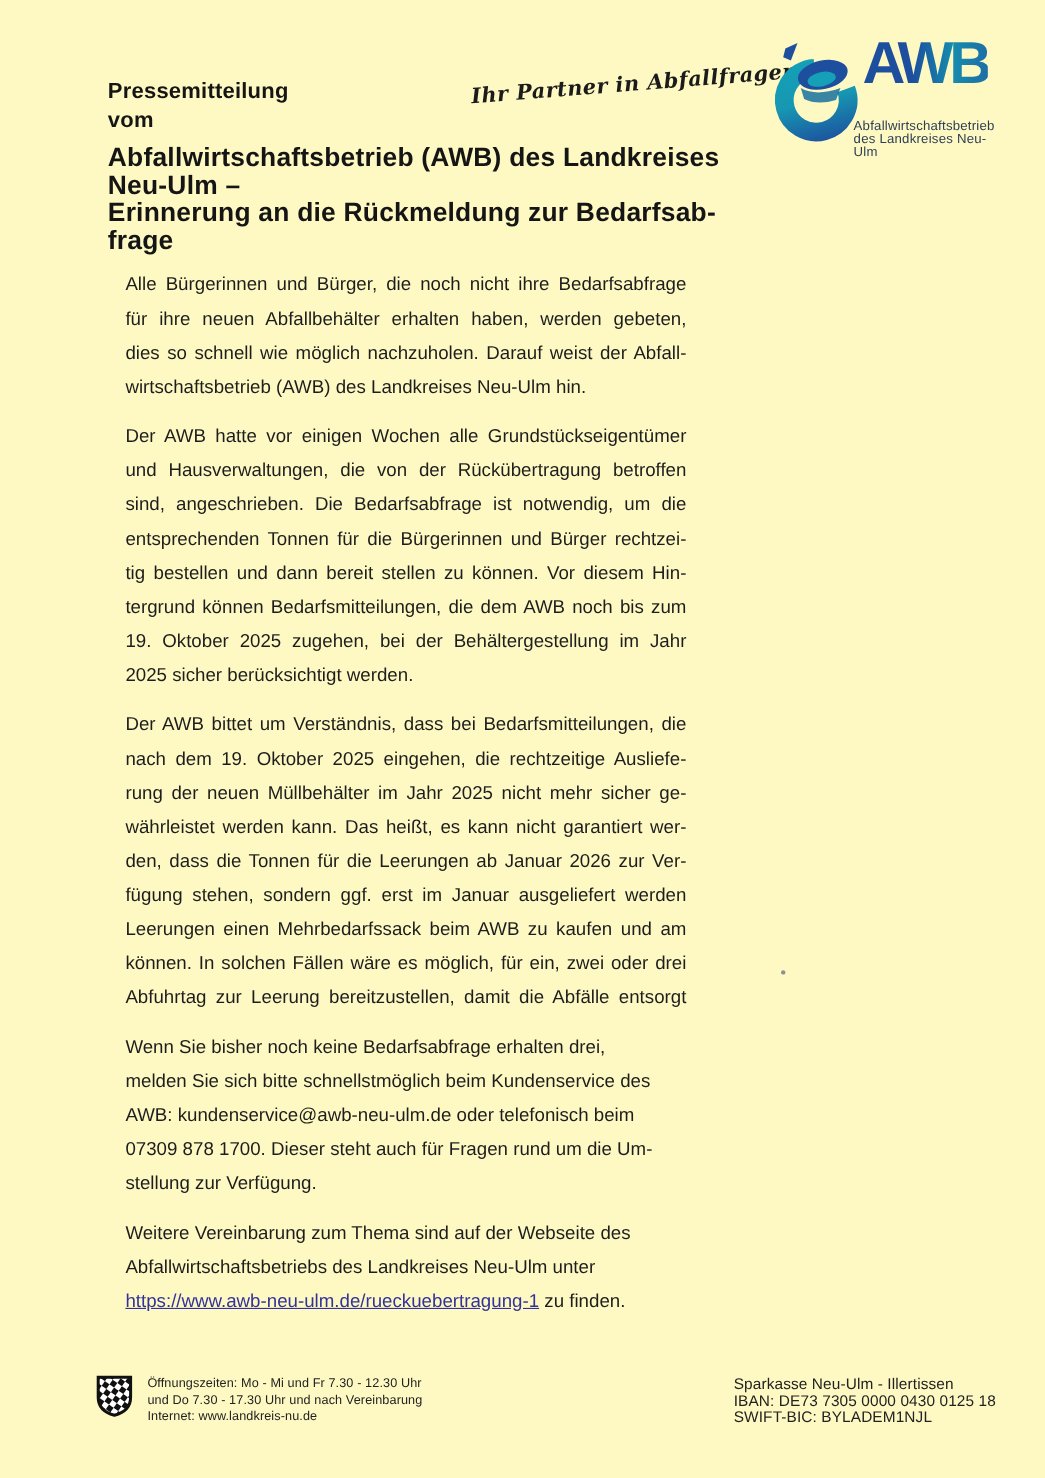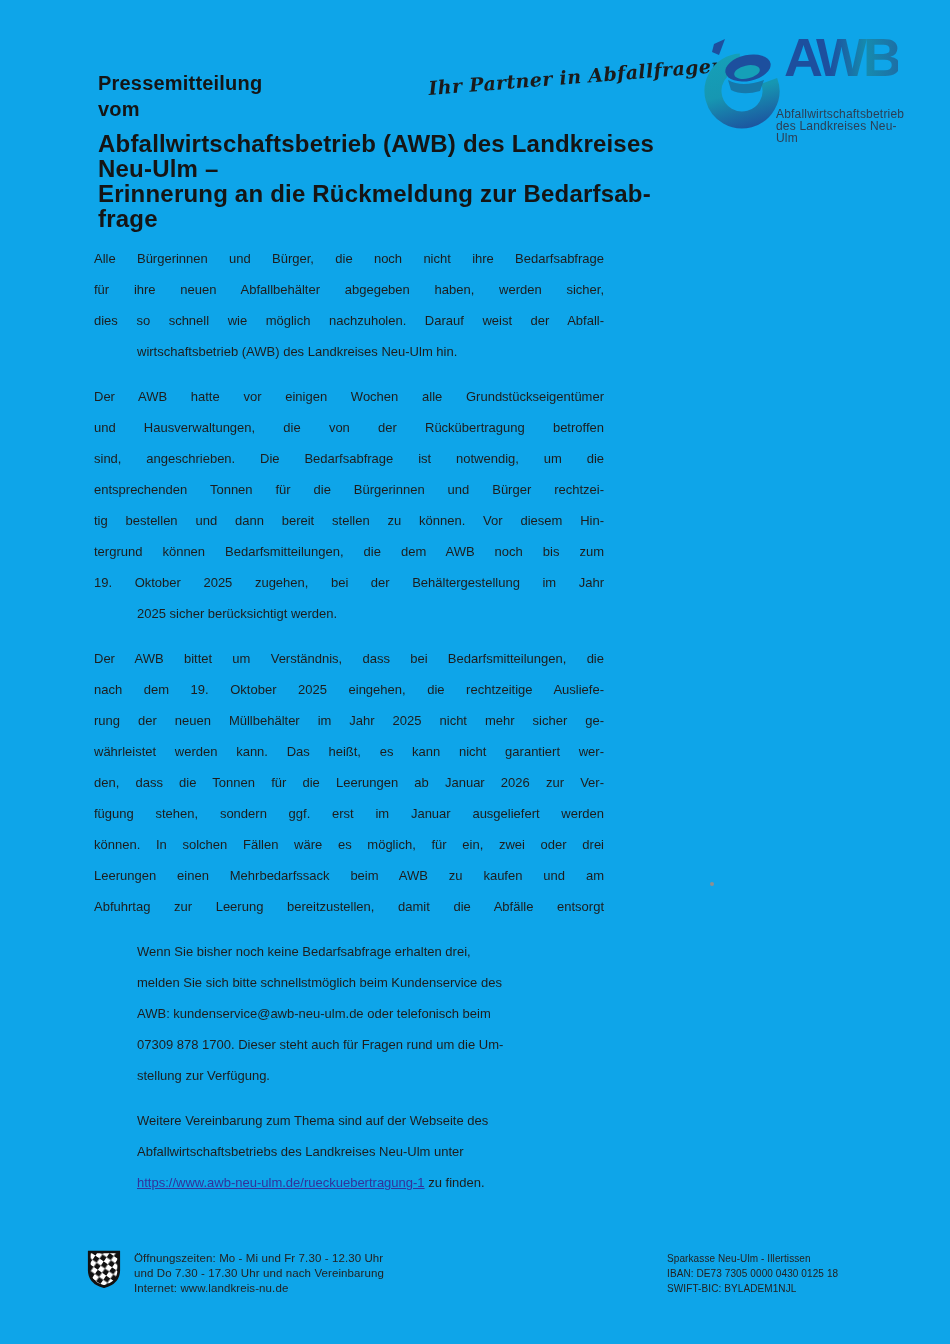--- a/index.html
+++ b/index.html
@@ -1,20 +1,20 @@
 <!DOCTYPE html>
 <html><head>
 <meta charset="utf-8">
 <style>
   html, body { margin: 0; padding: 0; background: #e8e8e8; }
   .page {
     position: relative;
     width: 950px;
     height: 1344px;
-    background: #0ea5e9;
+    background: #fef9c3;
     font-family: "Liberation Sans", sans-serif;
     color: #1d1d1d;
     overflow: hidden;
   }
   
   .kicker {
     position: absolute;
     left: 98px; top: 70px;
     font-size: 20px; font-weight: bold;
     line-height: 26px; color: #151515;
@@ -58,51 +58,51 @@
     position: absolute;
     left: 98px; top: 131px;
     font-size: 24px; font-weight: bold;
     line-height: 25px; color: #151515;
     letter-spacing: 0.2px;
     width: 560px;
   }
   
   .body-col {
     position: absolute;
-    left: 94px; top: 243px;
+    left: 114px; top: 243px;
     width: 510px;
-    font-size: 13px;
+    font-size: 17px;
     color: #1d1d1d;
   }
   .para { margin: 0 0 14px 0; }
   .bline {
     line-height: 31px;
     min-height: 31px;
     text-align: justify;
     text-align-last: justify;
     white-space: normal;
   }
   .para.ragged .bline,
-  .bline.last { text-align: left; text-align-last: left; margin-left: 43px; }
+  .bline.last { text-align: left; text-align-last: left; }
   .doclink { color: #32329b; }
   .speck {
     position: absolute; left: 710px; top: 882px;
     width: 4px; height: 4px; border-radius: 50%;
     background: #8f8f8f;
   }
   
   .footer-shield { position: absolute; left: 87px; top: 1249px; }
   .footer-left {
     position: absolute; left: 134px; top: 1251px;
     font-size: 11.5px; line-height: 15px; color: #222222;
     letter-spacing: 0.1px;
   }
   .footer-right {
     position: absolute; left: 667px; top: 1251px;
-    font-size: 10px; line-height: 15px; color: #222222;
+    font-size: 14px; line-height: 15px; color: #222222;
     letter-spacing: 0.1px;
   }
 </style>
 </head>
 <body>
 
 <div class="page">
 
   <div class="kicker">
     <div>Pressemitteilung</div>
@@ -139,43 +139,43 @@
   <div class="doc-title">
     <div>Abfallwirtschaftsbetrieb (AWB) des Landkreises</div>
     <div>Neu-Ulm –</div>
     <div>Erinnerung an die Rückmeldung zur Bedarfsab-</div>
     <div>frage</div>
   </div>
 
   <div class="body-col">
       <div class="para">
         <div class="bline">Alle Bürgerinnen und Bürger, die noch nicht ihre Bedarfsabfrage</div>
-        <div class="bline">für ihre neuen Abfallbehälter abgegeben haben, werden sicher,</div>
+        <div class="bline">für ihre neuen Abfallbehälter erhalten haben, werden gebeten,</div>
         <div class="bline">dies so schnell wie möglich nachzuholen. Darauf weist der Abfall-</div>
         <div class="bline last">wirtschaftsbetrieb (AWB) des Landkreises Neu-Ulm hin.</div>
       </div>
       <div class="para">
         <div class="bline">Der AWB hatte vor einigen Wochen alle Grundstückseigentümer</div>
         <div class="bline">und Hausverwaltungen, die von der Rückübertragung betroffen</div>
         <div class="bline">sind, angeschrieben. Die Bedarfsabfrage ist notwendig, um die</div>
         <div class="bline">entsprechenden Tonnen für die Bürgerinnen und Bürger rechtzei-</div>
         <div class="bline">tig bestellen und dann bereit stellen zu können. Vor diesem Hin-</div>
         <div class="bline">tergrund können Bedarfsmitteilungen, die dem AWB noch bis zum</div>
         <div class="bline">19. Oktober 2025 zugehen, bei der Behältergestellung im Jahr</div>
         <div class="bline last">2025 sicher berücksichtigt werden.</div>
       </div>
       <div class="para">
         <div class="bline">Der AWB bittet um Verständnis, dass bei Bedarfsmitteilungen, die</div>
         <div class="bline">nach dem 19. Oktober 2025 eingehen, die rechtzeitige Ausliefe-</div>
         <div class="bline">rung der neuen Müllbehälter im Jahr 2025 nicht mehr sicher ge-</div>
         <div class="bline">währleistet werden kann. Das heißt, es kann nicht garantiert wer-</div>
         <div class="bline">den, dass die Tonnen für die Leerungen ab Januar 2026 zur Ver-</div>
         <div class="bline">fügung stehen, sondern ggf. erst im Januar ausgeliefert werden</div>
+        <div class="bline">Leerungen einen Mehrbedarfssack beim AWB zu kaufen und am</div>
         <div class="bline">können. In solchen Fällen wäre es möglich, für ein, zwei oder drei</div>
-        <div class="bline">Leerungen einen Mehrbedarfssack beim AWB zu kaufen und am</div>
         <div class="bline">Abfuhrtag zur Leerung bereitzustellen, damit die Abfälle entsorgt</div>
       </div>
       <div class="para ragged">
         <div class="bline">Wenn Sie bisher noch keine Bedarfsabfrage erhalten drei,</div>
         <div class="bline">melden Sie sich bitte schnellstmöglich beim Kundenservice des</div>
         <div class="bline">AWB: kundenservice@awb-neu-ulm.de oder telefonisch beim</div>
         <div class="bline">07309 878 1700. Dieser steht auch für Fragen rund um die Um-</div>
         <div class="bline last">stellung zur Verfügung.</div>
       </div>
       <div class="para ragged">

